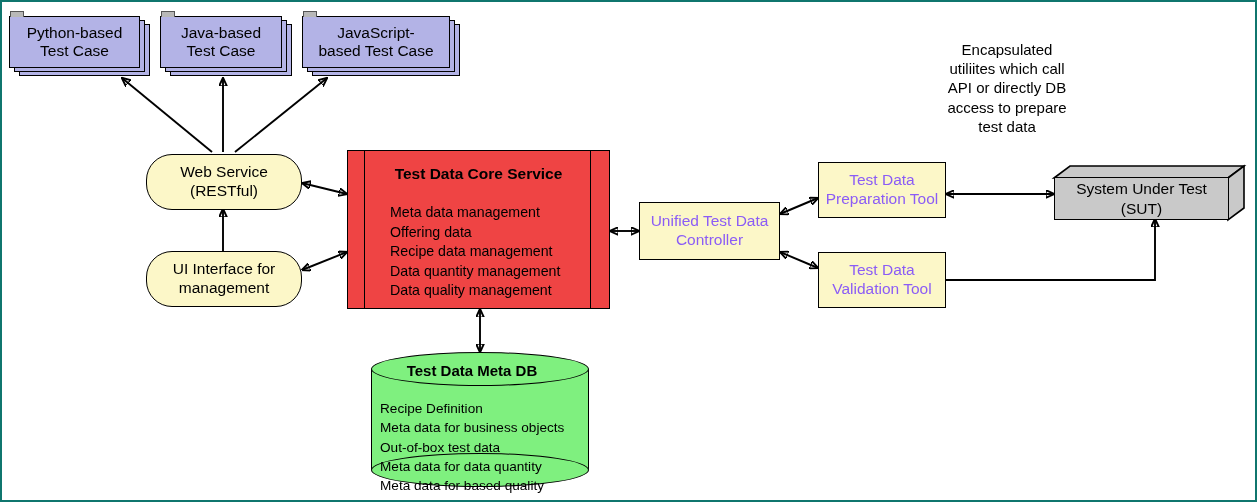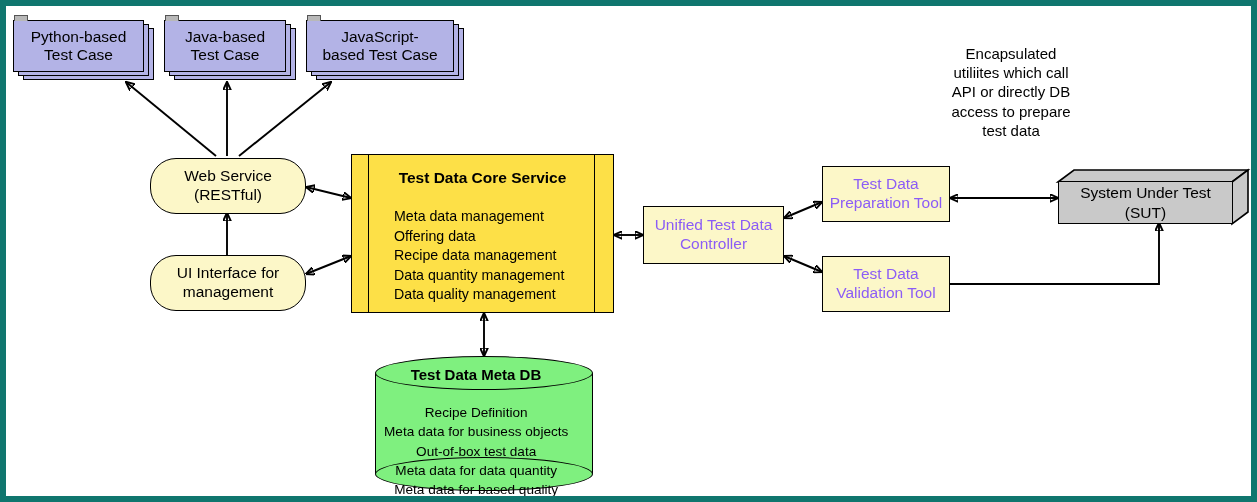--- a/index.html
+++ b/index.html
@@ -2,21 +2,21 @@
 <html><head>
 <meta charset="utf-8">
 <style>
   html,body{margin:0;padding:0;background:#ffffff;}
   body{font-family:"Liberation Sans","DejaVu Sans",sans-serif;}
 
   #canvas{
     position:relative;
     width:1257px;height:502px;
     background:#ffffff;
-    border:6px solid #0f766e;
+    border:2px solid #0f766e;
     box-sizing:border-box;
     overflow:hidden;
   }
 
   .node{position:absolute;box-sizing:border-box;}
 
   
   .stack{position:absolute;}
   .stack .layer{
     position:absolute;
@@ -45,21 +45,21 @@
   .rounded{
     background:#fcf7c8;
     border:1.5px solid #000;
     border-radius:26px;
     display:flex;align-items:center;justify-content:center;
     text-align:center;font-size:15.5px;line-height:1.2;color:#000;
   }
 
   
   .core{
-    background:#fde047;
+    background:#ef4444;
     border:1.7px solid #000;
   }
   .core .vline{
     position:absolute;top:0;bottom:0;width:0;
     border-left:1.5px solid #000;
   }
   .core .title{
     position:absolute;left:0;right:0;top:14px;
     text-align:center;font-size:15.5px;font-weight:bold;color:#000;
   }
@@ -213,21 +213,21 @@
       <li>Data quantity management</li>
       <li>Data quality management</li>
     </ul>
   </div>
 
   <div class="cyl" style="left:369px;top:350px;width:218px;height:135px;">
     <div class="body" style="top:17px;width:218px;height:101px;"></div>
     <div class="bot" style="top:101px;width:218px;height:34px;"></div>
     <div class="top" style="top:0px;width:218px;height:34px;"></div>
     <div class="dbtitle" style="top:10px;">Test Data Meta DB</div>
-    <ul style="left:9px;top:47px;text-align:center;">
+    <ul style="left:9px;top:47px;">
       <li>Recipe Definition</li>
       <li>Meta data for business objects</li>
       <li>Out-of-box test data</li>
       <li>Meta data for data quantity</li>
       <li>Meta data for based quality</li>
     </ul>
   </div>
 
   <div class="node yrect" style="left:637px;top:200px;width:141px;height:58px;">
     <span>

